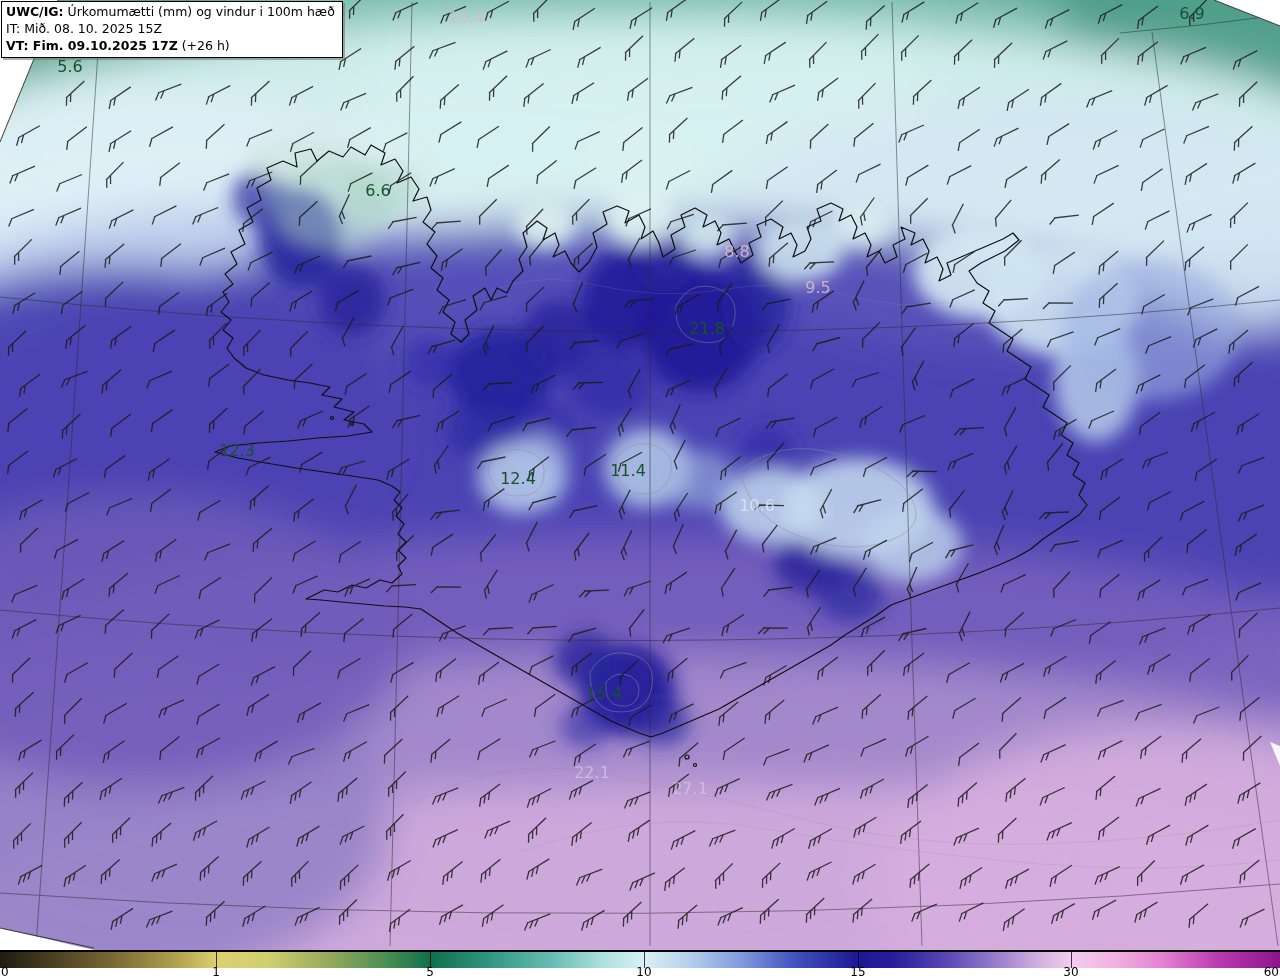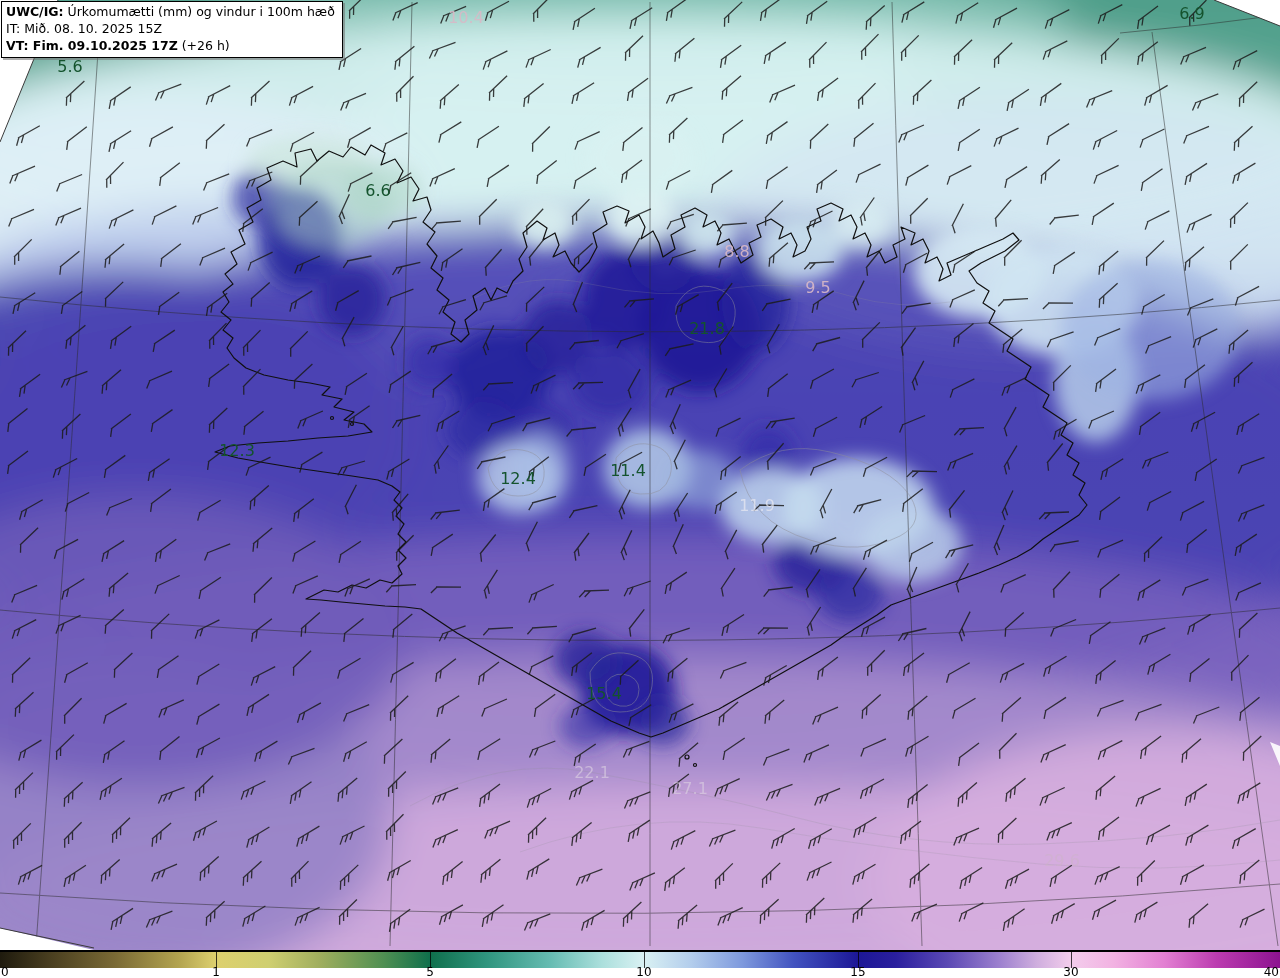--- a/index.html
+++ b/index.html
@@ -772,21 +772,21 @@
       <div class="maplabel lab-white" style="left: 70px; top: 66px; text-align: right;">5.6</div>
       <div class="maplabel lab-pink" style="left: 466px; top: 17px;">10.4</div>
       <div class="maplabel lab-white" style="left: 1192px; top: 13px;">6.9</div>
       <div class="maplabel lab-white" style="left: 378px; top: 190px;">6.6</div>
       <div class="maplabel lab-pink" style="left: 737px; top: 251px;">8.8</div>
       <div class="maplabel lab-pink" style="left: 818px; top: 287px;">9.5</div>
       <div class="maplabel lab-white" style="left: 707px; top: 328px;">21.8</div>
       <div class="maplabel lab-white" style="left: 237px; top: 450px;">12.3</div>
       <div class="maplabel lab-white" style="left: 518px; top: 478px;">12.4</div>
       <div class="maplabel lab-white" style="left: 628px; top: 470px;">11.4</div>
-      <div class="maplabel lab-white_faint" style="left: 757px; top: 505px;">11.9</div>
+      <div class="maplabel lab-white_faint" style="left: 757px; top: 505px;">10.6</div>
       <div class="maplabel lab-white" style="left: 604px; top: 693px;">15.4</div>
       <div class="maplabel lab-gray_faint" style="left: 592px; top: 772px;">22.1</div>
       <div class="maplabel lab-gray_faint" style="left: 690px; top: 788px;">27.1</div>
       <div class="maplabel lab-pink_faint" style="left: 1062px; top: 860px;">29.6</div>
     </div>
 
   <div id="titlebox">
     <div><b>UWC/IG:</b><span> Úrkomumætti (mm) og vindur i 100m hæð</span></div>
     <div>IT: Mið. 08. 10. 2025 15Z</div>
     <div><b>VT: Fim. 09.10.2025 17Z</b><span> (+26 h)</span></div>
@@ -799,15 +799,15 @@
       <div class="cbtick" style="left: 858px;"></div>
       <div class="cbtick" style="left: 1071px;"></div>
     </div>
   <div id="cblabels">
       <span class="cblabel" style="left: 1px; transform: none;">0</span>
       <span class="cblabel" style="left: 216px;">1</span>
       <span class="cblabel" style="left: 430px;">5</span>
       <span class="cblabel" style="left: 644px;">10</span>
       <span class="cblabel" style="left: 858px;">15</span>
       <span class="cblabel" style="left: 1071px;">30</span>
-      <span class="cblabel" style="right: 1px; transform: none;">40</span>
+      <span class="cblabel" style="right: 1px; transform: none;">60</span>
     </div>
 </div>
 
 </body></html>

